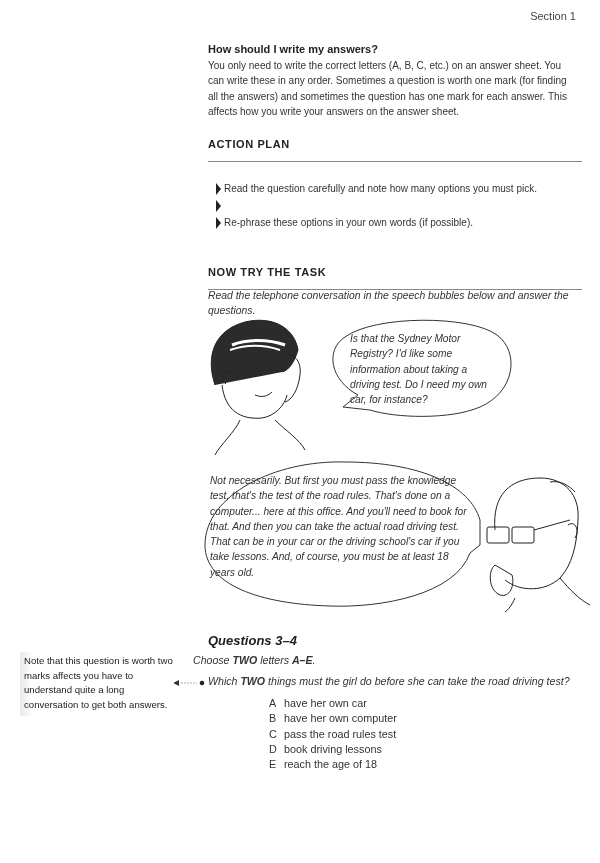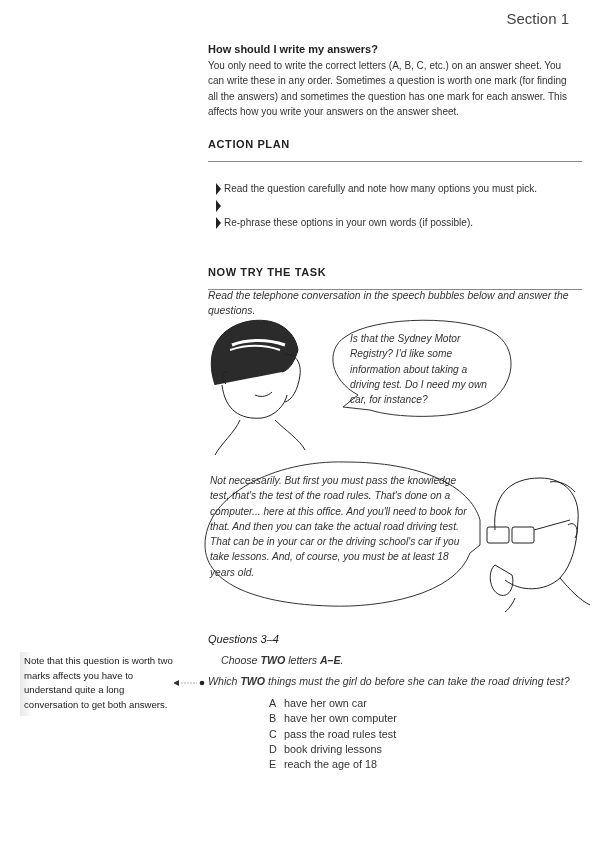--- a/index.html
+++ b/index.html
@@ -1,37 +1,37 @@
 <!DOCTYPE html>
 <html><head>
 <meta charset="utf-8">
 <style>
   html, body { margin:0; padding:0; }
   body {
     width:600px; height:863px; background:#ffffff; position:relative; overflow:hidden;
     font-family: "Liberation Sans", "DejaVu Sans", sans-serif; color:#2a2a2a;
   }
   .abs { position:absolute; }
-  #section-label { right:31px; top:10px; font-size:15px; color:#444; }
+  #section-label { right:24px; top:10px; font-size:11px; color:#444; }
   #how-title { left:208px; top:43px; font-size:11px; font-weight:bold; color:#222; }
   #how-body { left:208px; top:58px; width:370px; font-size:10px; line-height:15.3px; color:#333; }
   .section-head { left:208px; width:374px; font-size:11px; font-weight:bold; letter-spacing:0.6px; color:#222;
     border-bottom:1px solid #888; padding-bottom:11px; }
   #action-head { top:138px; }
   #task-head { top:266px; }
   #action-list { left:208px; top:172px; margin:8px; padding:0; list-style:none; font-size:10px; color:#333; }
   #action-list li { height:17.2px; line-height:17px; display:flex; align-items:center; }
   .tri { width:0; height:0; border-top:6px solid transparent; border-bottom:6px solid transparent; border-left:5px solid #222; margin-right:3px; }
   #task-instr { left:208px; top:288px; width:370px; font-size:10.4px; line-height:15px; font-style:italic; color:#333; }
   .bubble-text { font-style:italic; font-size:10.2px; line-height:15.3px; color:#333; }
   #bubble1-text { left:350px; top:331px; width:145px; }
   #bubble2-text { left:210px; top:473px; width:260px; }
   svg.art { position:absolute; left:0; top:0; }
-  #q-title { left:208px; top:633px; font-size:11px; font-style:italic; font-weight:normal; color:#222; }
-  #q-choose { left:221px; top:654px; font-size:10.6px; font-style:italic; color:#333; }
+  #q-title { left:208px; top:633px; font-size:13px; font-style:italic; font-weight:bold; color:#222; }
+  #q-choose { left:193px; top:654px; font-size:10.6px; font-style:italic; color:#333; }
   #q-choose b { font-weight:bold; }
   #q-question { left:208px; top:675px; font-size:10.6px; font-style:italic; color:#333; }
   #q-question b { font-weight:bold; }
   #side-note { left:20px; top:652px; width:150px; font-size:9.6px; line-height:14.5px; color:#222;
     background:linear-gradient(90deg,#e9e9e9 0,#f3f3f3 6px,#ffffff 12px); padding:2px 0 4px 4px; }
   #options { left:269px; top:696px; font-size:10.8px; color:#333; }
   .opt { height:15.3px; line-height:15px; display:flex; }
   .opt-letter { width:15px; }
 </style>
 </head>

